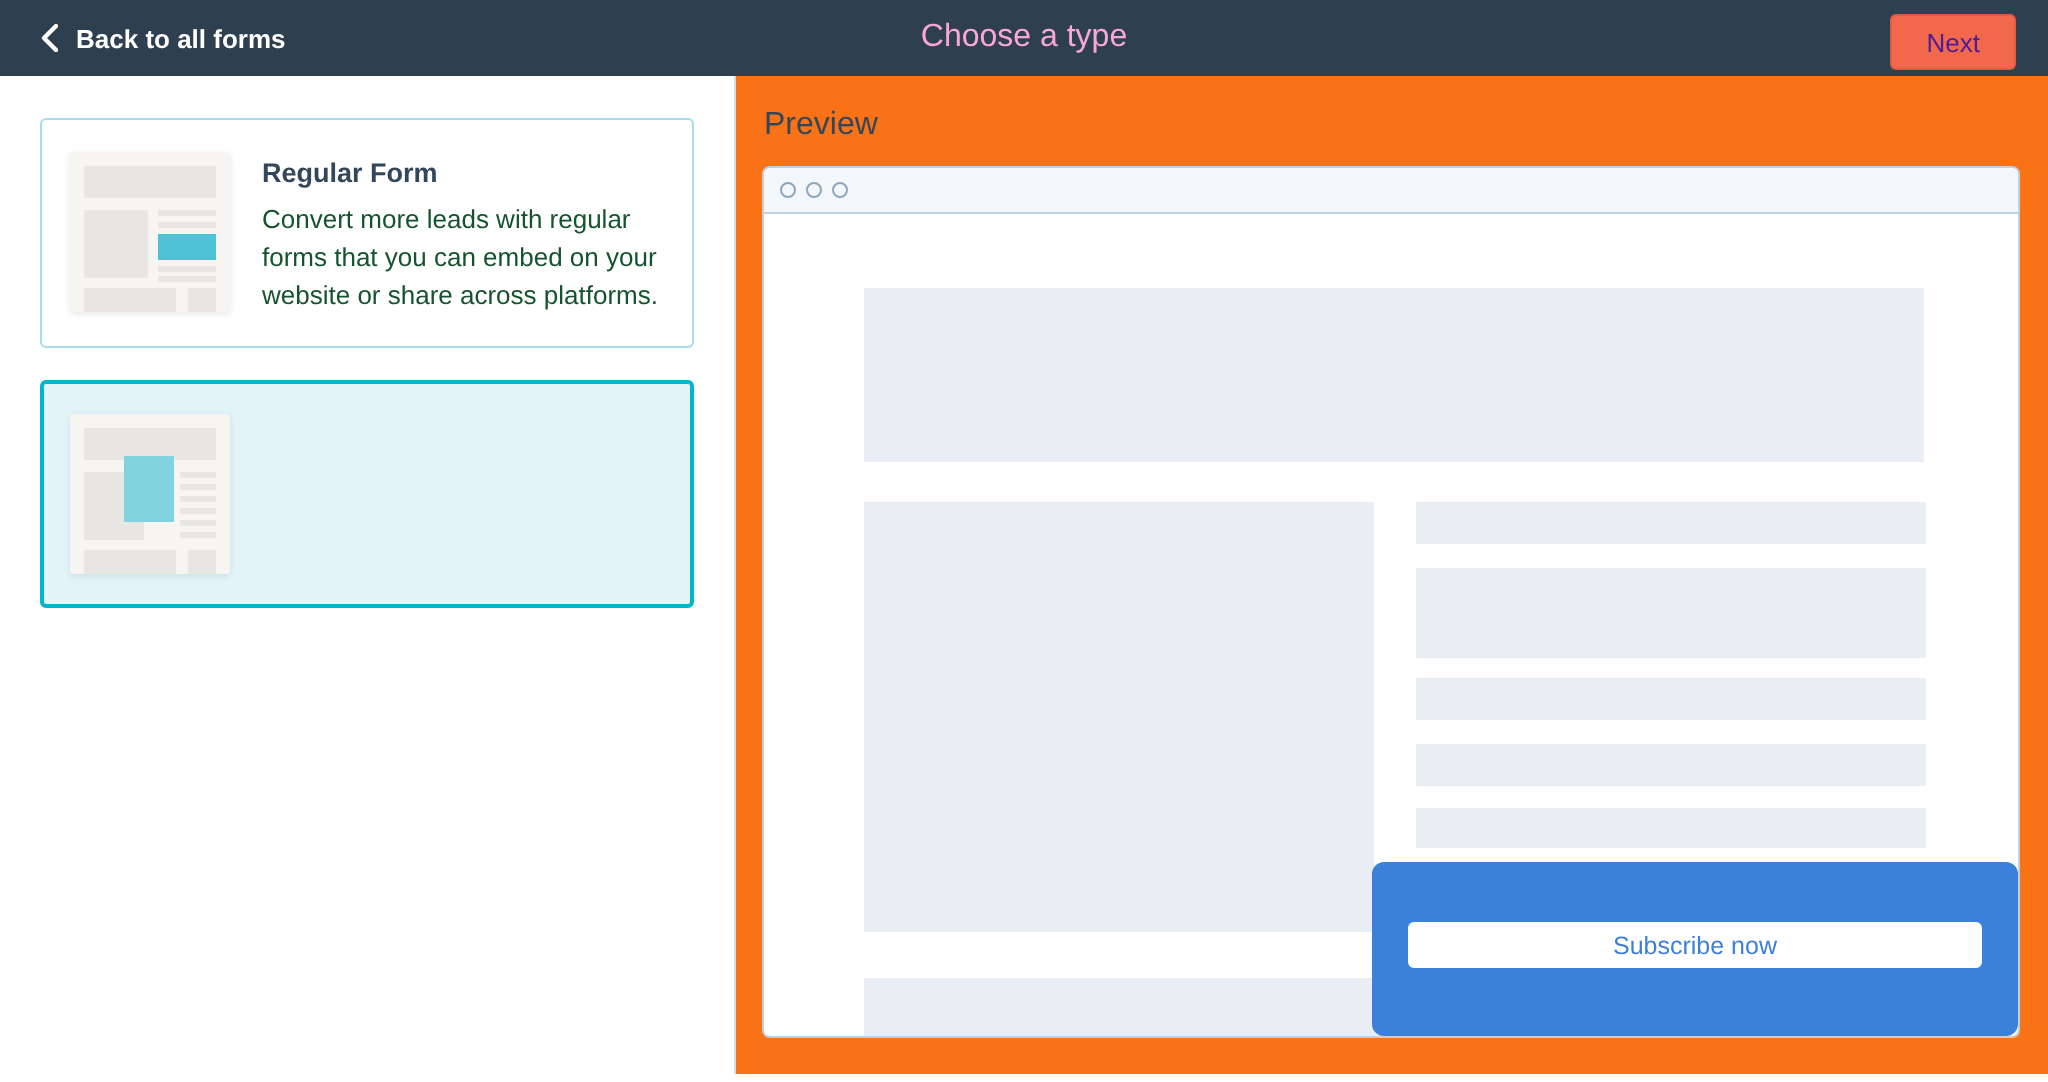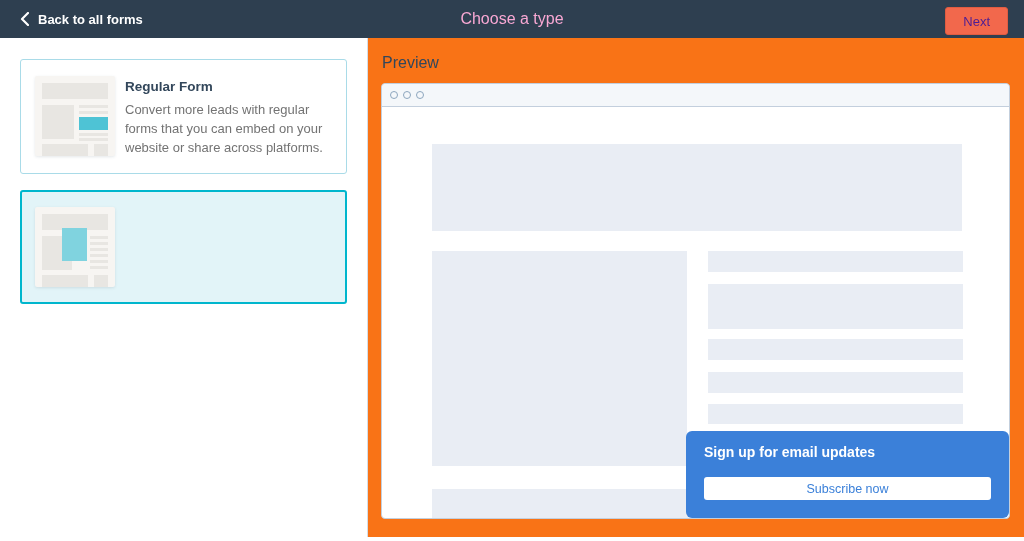--- a/index.html
+++ b/index.html
@@ -15,25 +15,25 @@
                  background:#f2684c; color:#4c1d95; border:1px solid #e05c41; border-radius:3px;
                  font-size:13px; font-family:"Liberation Sans",sans-serif; cursor:pointer; }
 
   
   .main { display:flex; height:499px; }
   .left-panel { width:368px; background:#ffffff; border-right:1px solid #d4dde6; padding:21px 20px; flex-shrink:0; }
   .right-panel { flex:1; background:#f97316; padding:11px 14px 0 13px; }
 
   
   .type-card { border:1px solid #a9dbe8; border-radius:3px; background:#ffffff;
-               display:flex; gap:10px; padding:16px 14px; margin-bottom:16px; cursor:pointer; }
+               display:flex; gap:16px; padding:16px 14px; margin-bottom:16px; cursor:pointer; }
   .type-card.selected { border:2px solid #00b6cd; background:#e2f4f8; padding:15px 13px; }
   .card-text { flex:1; padding-top:3px; }
   .card-title { font-size:13.5px; font-weight:bold; color:#33475b; margin-bottom:6px; }
-  .card-desc { font-size:13px; color:#737373; line-height:19px; }
+  .card-desc { font-size:13px; color:#14532d; line-height:19px; }
 
   
   .thumb { width:80px; height:80px; position:relative; flex-shrink:0;
            background:#f7f5f2; border-radius:2px; box-shadow:0 1px 3px rgba(45,62,80,0.12); }
   .thumb .b { position:absolute; background:#e8e6e2; }
   .thumb .teal { background:#4ec3d5; }
   .thumb .teal-light { background:#80d3df; }
 
   
   .t-head   { left:7px; top:7px; right:7px; height:16px; }
@@ -152,20 +152,19 @@
         <div class="ph ph-hero"></div>
         <div class="ph ph-body"></div>
         <div class="ph ph-r1"></div>
         <div class="ph ph-r2"></div>
         <div class="ph ph-r3"></div>
         <div class="ph ph-r4"></div>
         <div class="ph ph-r5"></div>
         <div class="ph ph-footer"></div>
 
         <div class="email-popup">
-          <div class="email-popup-title">Sign up for email updates</div>
           <div class="subscribe-button">Subscribe now</div>
         </div>
       </div>
     </div>
   </section>
 
 </div>
 
 </body></html>

